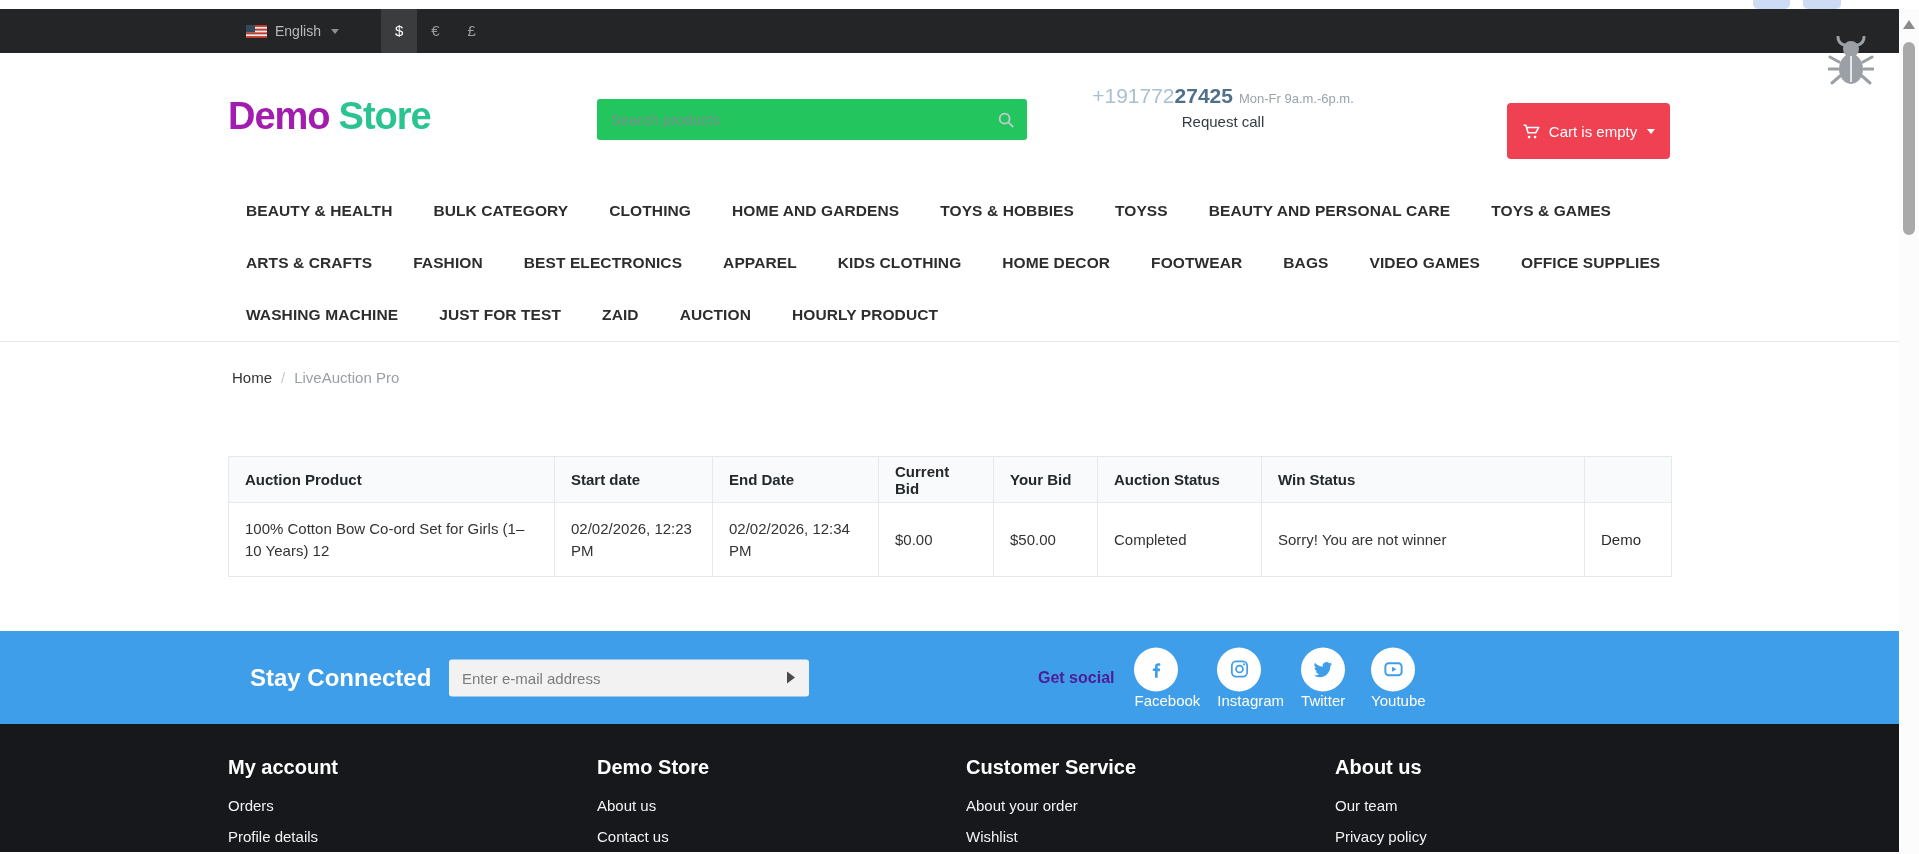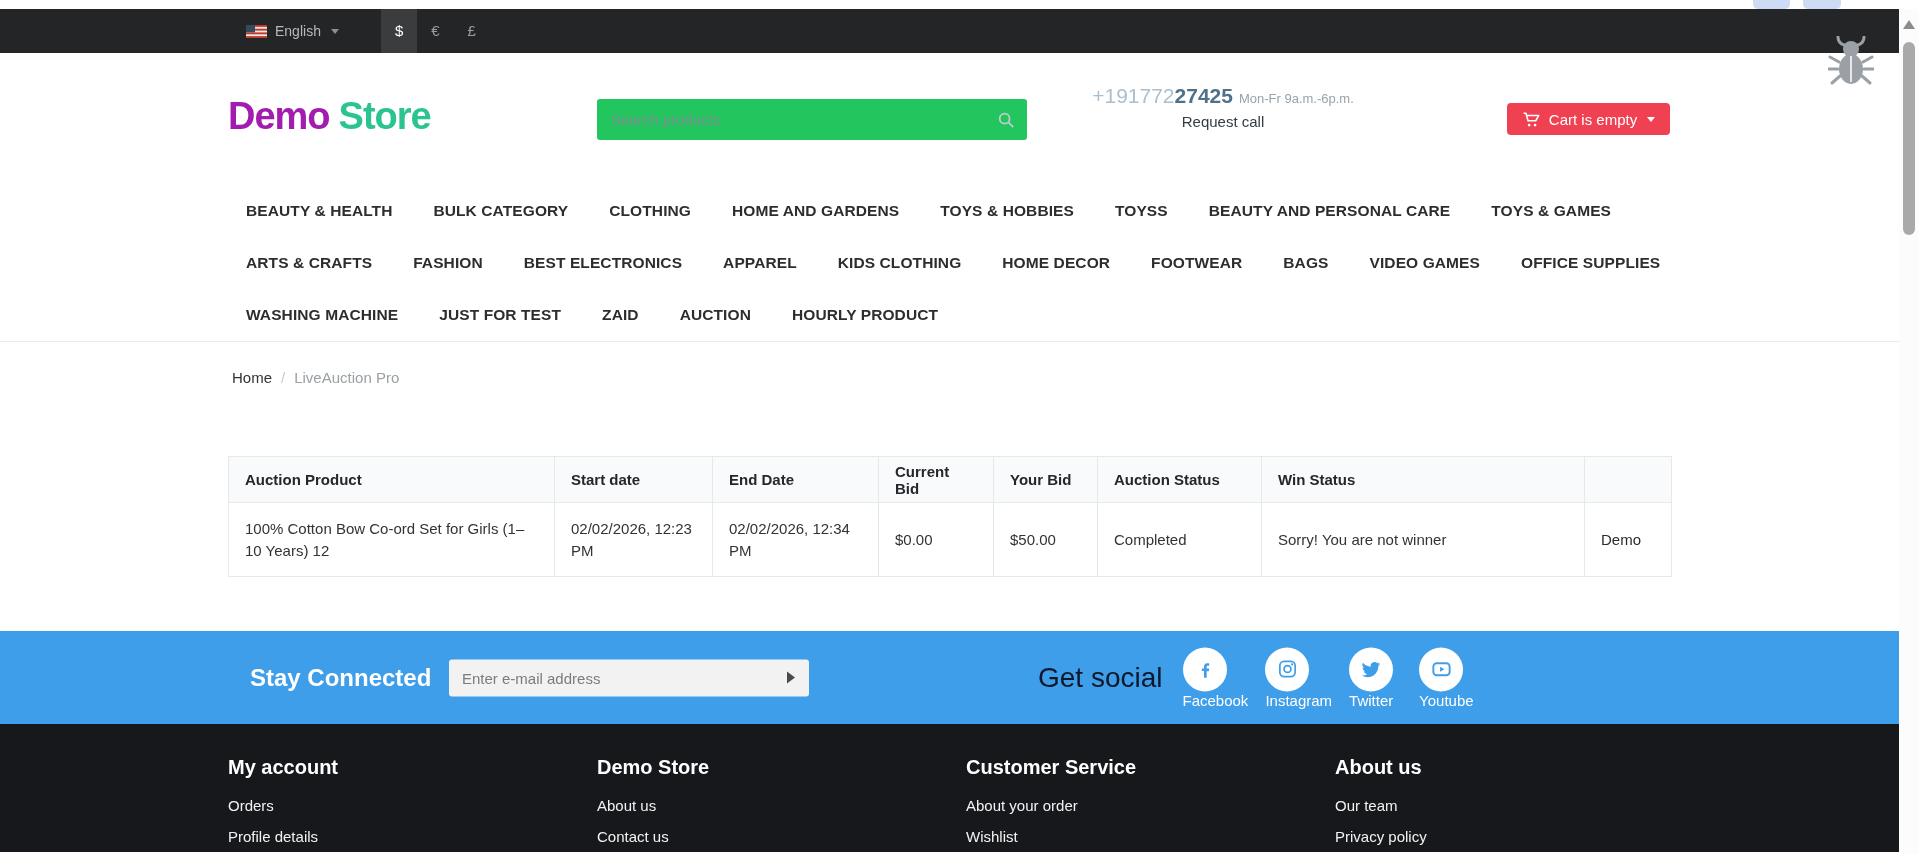--- a/index.html
+++ b/index.html
@@ -37,21 +37,21 @@
   .logo-store { color:#2bc490; margin-left:9px; }
   .search { position:absolute; left:597px; top:46px; width:430px; height:41px; background:#22c55e; border-radius:3px; display:flex; align-items:center; }
   .search input { flex:1; border:none; outline:none; background:transparent; padding:0 14px; font-size:15px; color:#555; font-family:inherit; }
   .search input::placeholder { color:#828d93; }
   .search-icon { margin-right:12px; display:flex; cursor:pointer; }
   .phone { position:absolute; left:1075px; top:31px; width:296px; text-align:center; white-space:nowrap; }
   .phone-prefix { font-size:21px; color:#aabfd0; }
   .phone-bold { font-size:21px; color:#4f7089; font-weight:bold; }
   .phone-hours { font-size:13px; color:#98a3aa; margin-left:6px; }
   .request-call { margin-top:5px; font-size:15px; color:#333c43; cursor:pointer; }
-  .cart-btn { position:absolute; left:1507px; top:50px; width:163px; height:32px; background:#ef4151; border:none;
+  .cart-btn { position:absolute; left:1507px; top:50px; width:163px; height:56px; background:#ef4151; border:none;
     border-radius:4px; color:#fff; font-size:15px; display:flex; align-items:center; justify-content:center; gap:8px; cursor:pointer; font-family:inherit; }
   .cart-btn .caret { color:#fff; }
 
   
   .nav { position:absolute; left:228px; top:132px; width:1600px; }
   .nav-row { height:52px; display:flex; align-items:center; padding-left:18px; }
   .nav-item { font-size:15.5px; font-weight:700; color:#2d2d2d; margin-right:41px; white-space:nowrap; letter-spacing:.1px; cursor:pointer; }
 
   
   .breadcrumb { margin-top:27px; padding-left:4px; font-size:15px; display:flex; align-items:center; }
@@ -71,21 +71,21 @@
   .blueband { margin-top:54px; height:93px; background:#3f9ee9;padding-left:44px; }
   .band-inner { position:relative; height:93px; }
   .nl-title { position:absolute; left:0; top:50%; transform:translateY(-50%); font-size:24px; font-weight:700; color:#fff; }
   .nl-form { position:absolute; left:199px; top:50%; transform:translateY(-50%); width:360px; height:37px;
     background:#f2f2f2; border-radius:3px; display:flex; align-items:center; }
   .nl-form input { flex:1; border:none; outline:none; background:transparent; padding:0 13px; font-size:15px; color:#444; font-family:inherit; }
   .nl-form input::placeholder { color:#7c7c7c; }
   .nl-submit { width:36px; height:37px; background:transparent; border:none; display:flex; align-items:center; justify-content:center; cursor:pointer; }
   .nl-arrow { width:0; height:0; border-top:6px solid transparent; border-bottom:6px solid transparent; border-left:8px solid #4a4a4a; }
   .social { position:absolute; left:788px; top:50%; transform:translateY(-50%); display:flex; align-items:center; }
-  .social-title { font-size:28px; font-weight:400; color:#0f172a; margin-right:20px; white-space:nowrap; }
+  .social-title { font-size:16px; font-weight:700; color:#4c1d95; margin-right:20px; white-space:nowrap; }
   .social-item { display:flex; margin-right:17px; cursor:pointer;flex-direction:column; }
   .social-circle { width:44px; height:44px; border-radius:50%; background:#fff; display:flex; align-items:center; justify-content:center; margin-right:9px; color:#3f9ee9; flex:none; }
   .social-label { font-size:15px; color:#fff; white-space:nowrap; }
 
   
   .footer { height:128px; background:#16181c; padding-top:32px; }
   .footer-grid { display:grid; grid-template-columns:369px 369px 369px 1fr; }
   .f-title { font-size:20px; font-weight:700; color:#fff; margin-bottom:18px; }
   .f-link { font-size:15px; color:#f2f2f2; margin-bottom:14px; cursor:pointer; }
 

